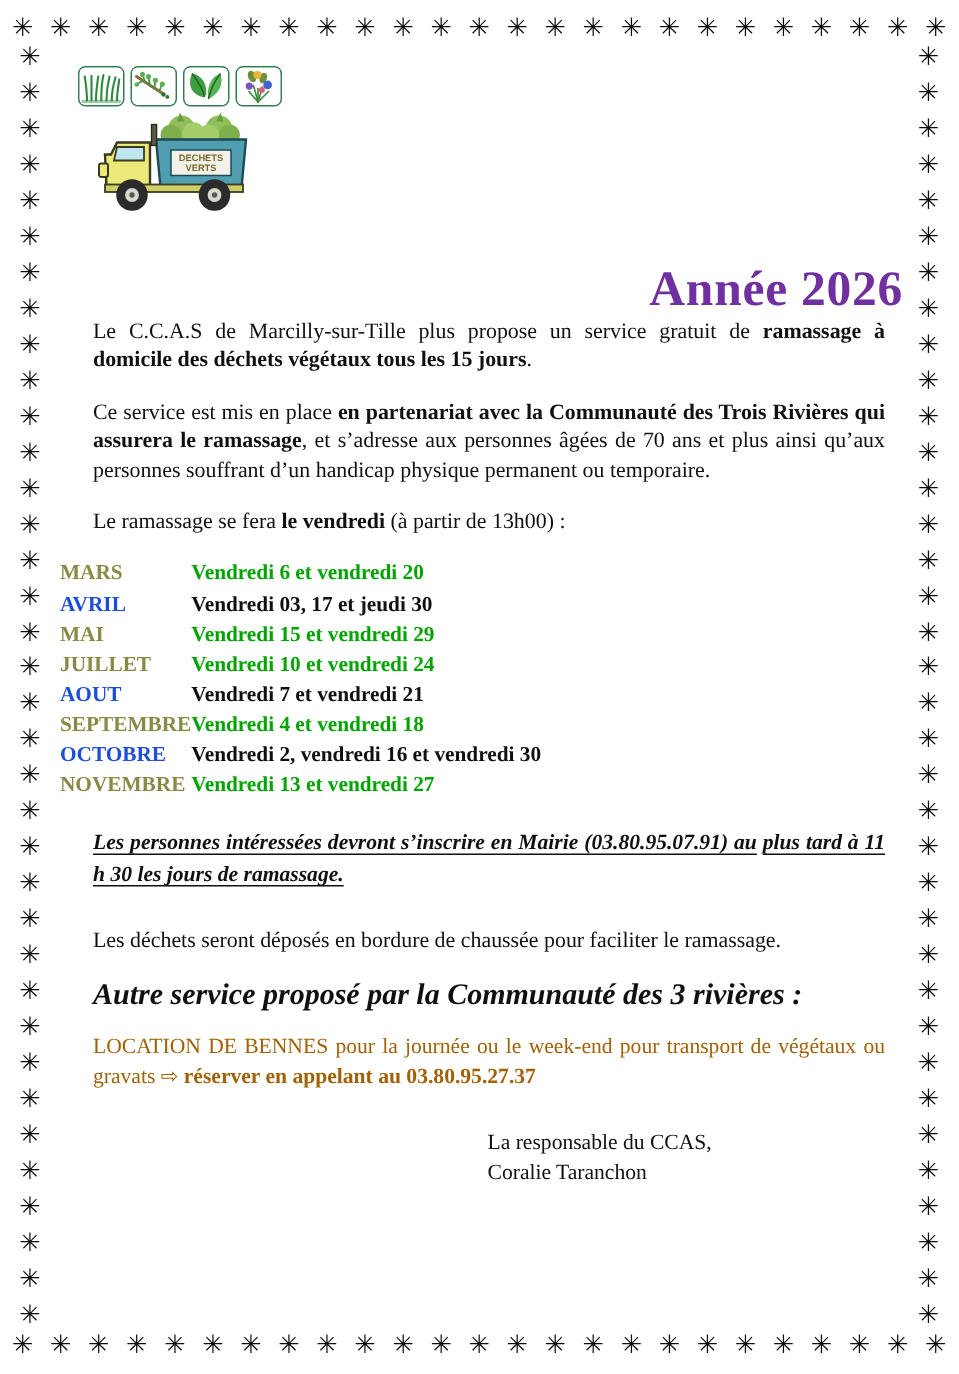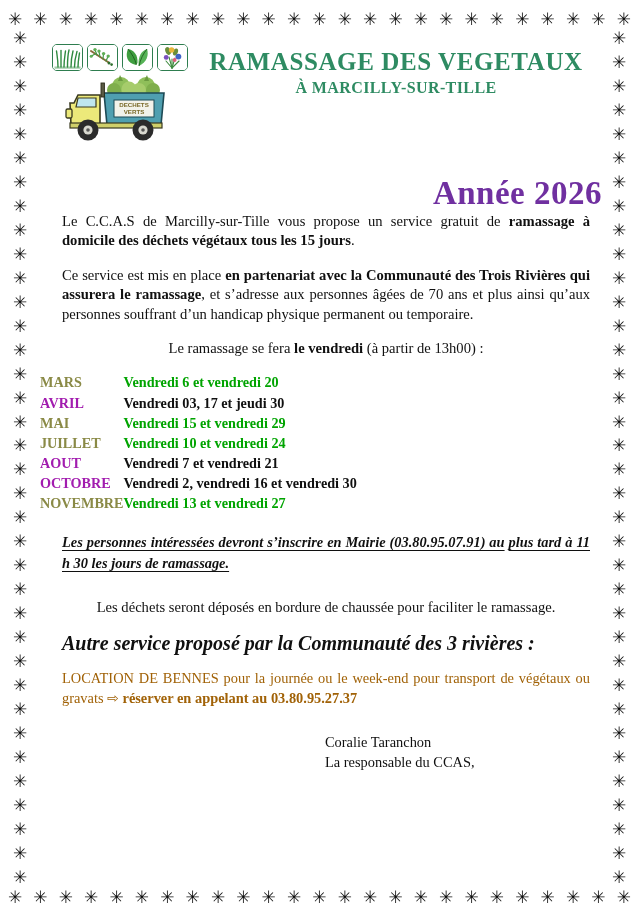--- a/index.html
+++ b/index.html
@@ -130,40 +130,40 @@
 
   
   .para {
     font-size: 14.6px;
     color: #101010;
     text-align: justify;
     line-height: 1.33;
     margin: 0 0 15px 0;
     padding: 0 12px 0 22px;
   }
-  .para.nojust { text-align: center; }
+  .para.nojust { text-align: left; }
   .para b { font-weight: bold; }
 
   
   .schedule {
     margin: 4px 0 0 0;
     padding-left: 16px;
     border-collapse: collapse;
   }
   .schedule td {
     font-size: 14.2px;
     font-weight: bold;
     padding: 0 0 1.5px 0;
     line-height: 1.31;
     white-space: nowrap;
     vertical-align: baseline;
   }
   .sched-month { padding-right: 10px; }
   .m-olive { color: #8a8a46; }
-  .m-red   { color: #a21caf; }
+  .m-red   { color: #1d4ed8; }
   .d-green { color: #00a400; }
   .d-black { color: #101010; }
 
   
   .notice {
     margin: 18px 0 24px 0;
     padding: 0 12px 0 22px;
     font-size: 14.4px;
     font-weight: bold;
     font-style: italic;
@@ -454,30 +454,26 @@
             <circle cx="28" cy="57" r="10.5" fill="#2b2b2b"></circle>
             <circle cx="28" cy="57" r="4.6" fill="#d8d8cf"></circle>
             <circle cx="83" cy="57" r="10.5" fill="#2b2b2b"></circle>
             <circle cx="83" cy="57" r="4.6" fill="#d8d8cf"></circle>
             <circle cx="28" cy="57" r="1.8" fill="#555"></circle>
             <circle cx="83" cy="57" r="1.8" fill="#555"></circle>
           </svg>
         </div>
       </div>
 
-      <div class="title-block">
-        <div class="main-title">RAMASSAGE DES VEGETAUX</div>
-        <div class="sub-title">À MARCILLY-SUR-TILLE</div>
-      </div>
     </div>
 
     <div class="year-title">Année 2026</div>
 
     <p class="para">
-      <span>Le C.C.A.S de Marcilly-sur-Tille vous propose un service gratuit de </span><b>ramassage à domicile des déchets végétaux tous les 15 jours</b><span>.</span>
+      <span>Le C.C.A.S de Marcilly-sur-Tille plus propose un service gratuit de </span><b>ramassage à domicile des déchets végétaux tous les 15 jours</b><span>.</span>
     </p>
 
     <p class="para">
       <span>Ce service est mis en place </span><b>en partenariat avec la Communauté des Trois Rivières qui assurera le ramassage</b><span>, et s’adresse aux personnes âgées de 70 ans et plus ainsi qu’aux personnes souffrant d’un handicap physique permanent ou temporaire.</span>
     </p>
 
     <p class="para nojust">
       <span>Le ramassage se fera </span><b>le vendredi</b><span> (à partir de 13h00) :</span>
     </p>
 
@@ -495,20 +491,24 @@
             <td class="sched-month m-olive">MAI</td>
             <td class="sched-dates d-green">Vendredi 15 et vendredi 29</td>
           </tr>
           <tr>
             <td class="sched-month m-olive">JUILLET</td>
             <td class="sched-dates d-green">Vendredi 10 et vendredi 24</td>
           </tr>
           <tr>
             <td class="sched-month m-red">AOUT</td>
             <td class="sched-dates d-black">Vendredi 7 et vendredi 21</td>
+          </tr>
+          <tr>
+            <td class="sched-month m-olive">SEPTEMBRE</td>
+            <td class="sched-dates d-green">Vendredi 4 et vendredi 18</td>
           </tr>
           <tr>
             <td class="sched-month m-red">OCTOBRE</td>
             <td class="sched-dates d-black">Vendredi 2, vendredi 16 et vendredi 30</td>
           </tr>
           <tr>
             <td class="sched-month m-olive">NOVEMBRE</td>
             <td class="sched-dates d-green">Vendredi 13 et vendredi 27</td>
           </tr>
         </tbody>
@@ -521,18 +521,18 @@
 
     <p class="para nojust">Les déchets seront déposés en bordure de chaussée pour faciliter le ramassage.</p>
 
     <p class="italic-line">Autre service proposé par la Communauté des 3 rivières :</p>
 
     <p class="bennes">
       <span> LOCATION DE BENNES pour la journée ou le week-end pour transport de végétaux ou gravats </span><span class="arrow">⇨</span><b> réserver en appelant au 03.80.95.27.37</b>
     </p>
 
     <div class="signature">
+      <div>La responsable du CCAS,</div>
       <div>Coralie Taranchon</div>
-      <div>La responsable du CCAS,</div>
     </div>
 
   </div>
 </div>
 
 </body></html>

